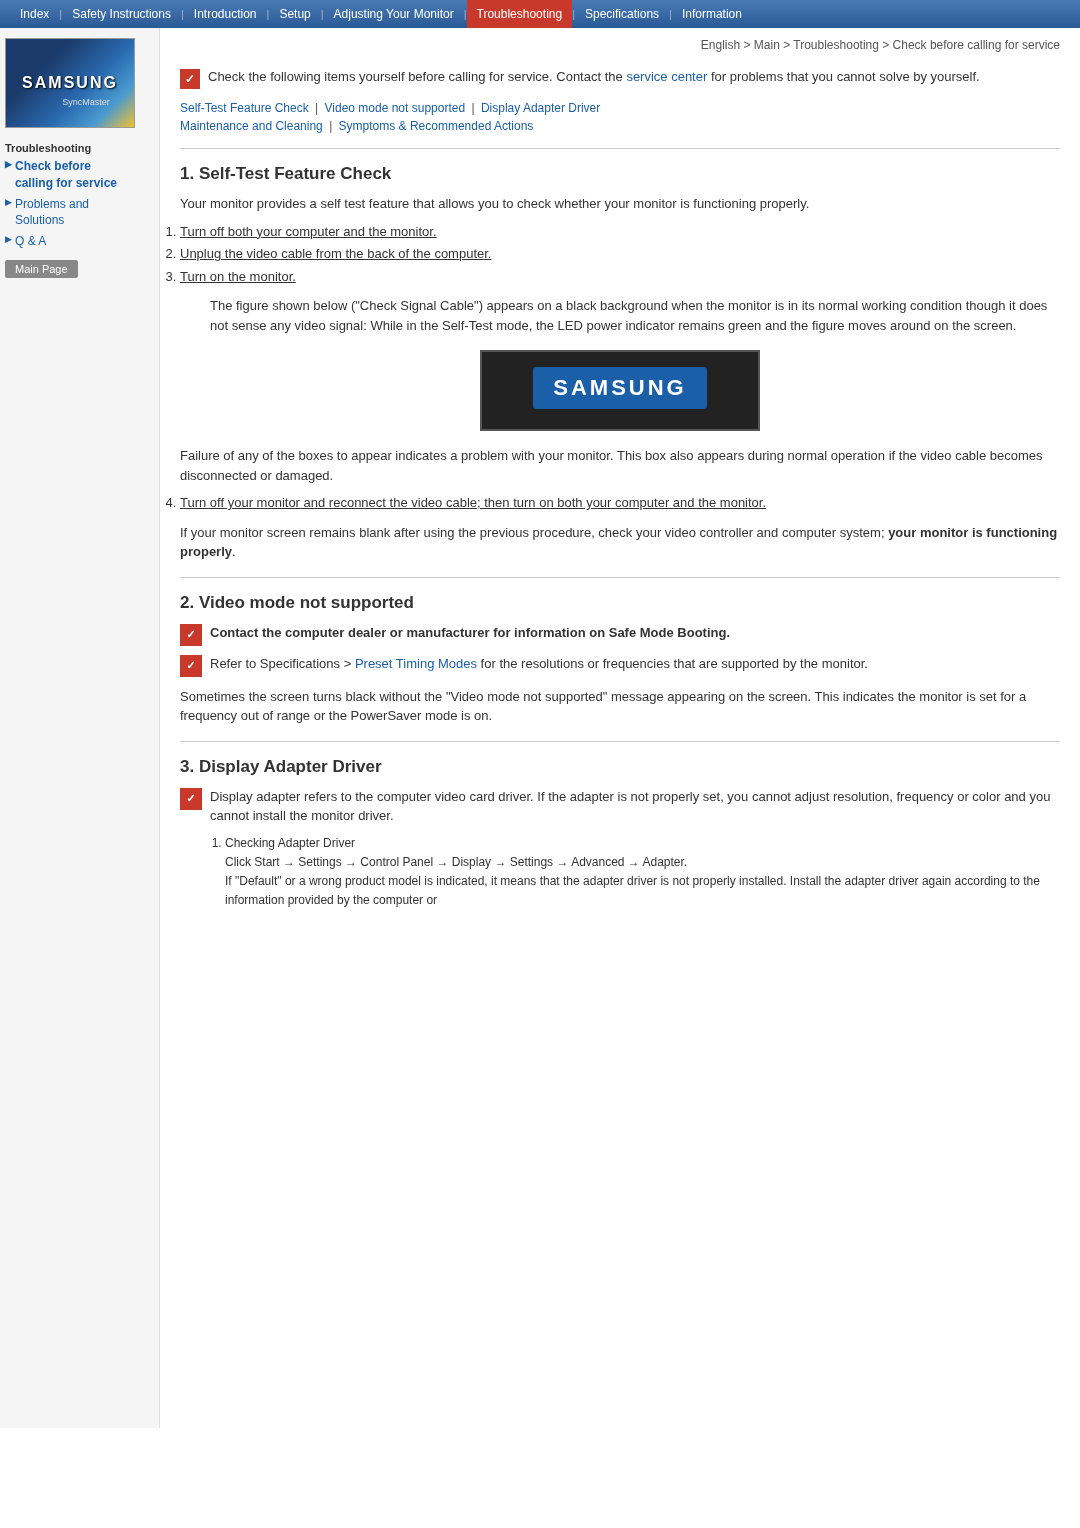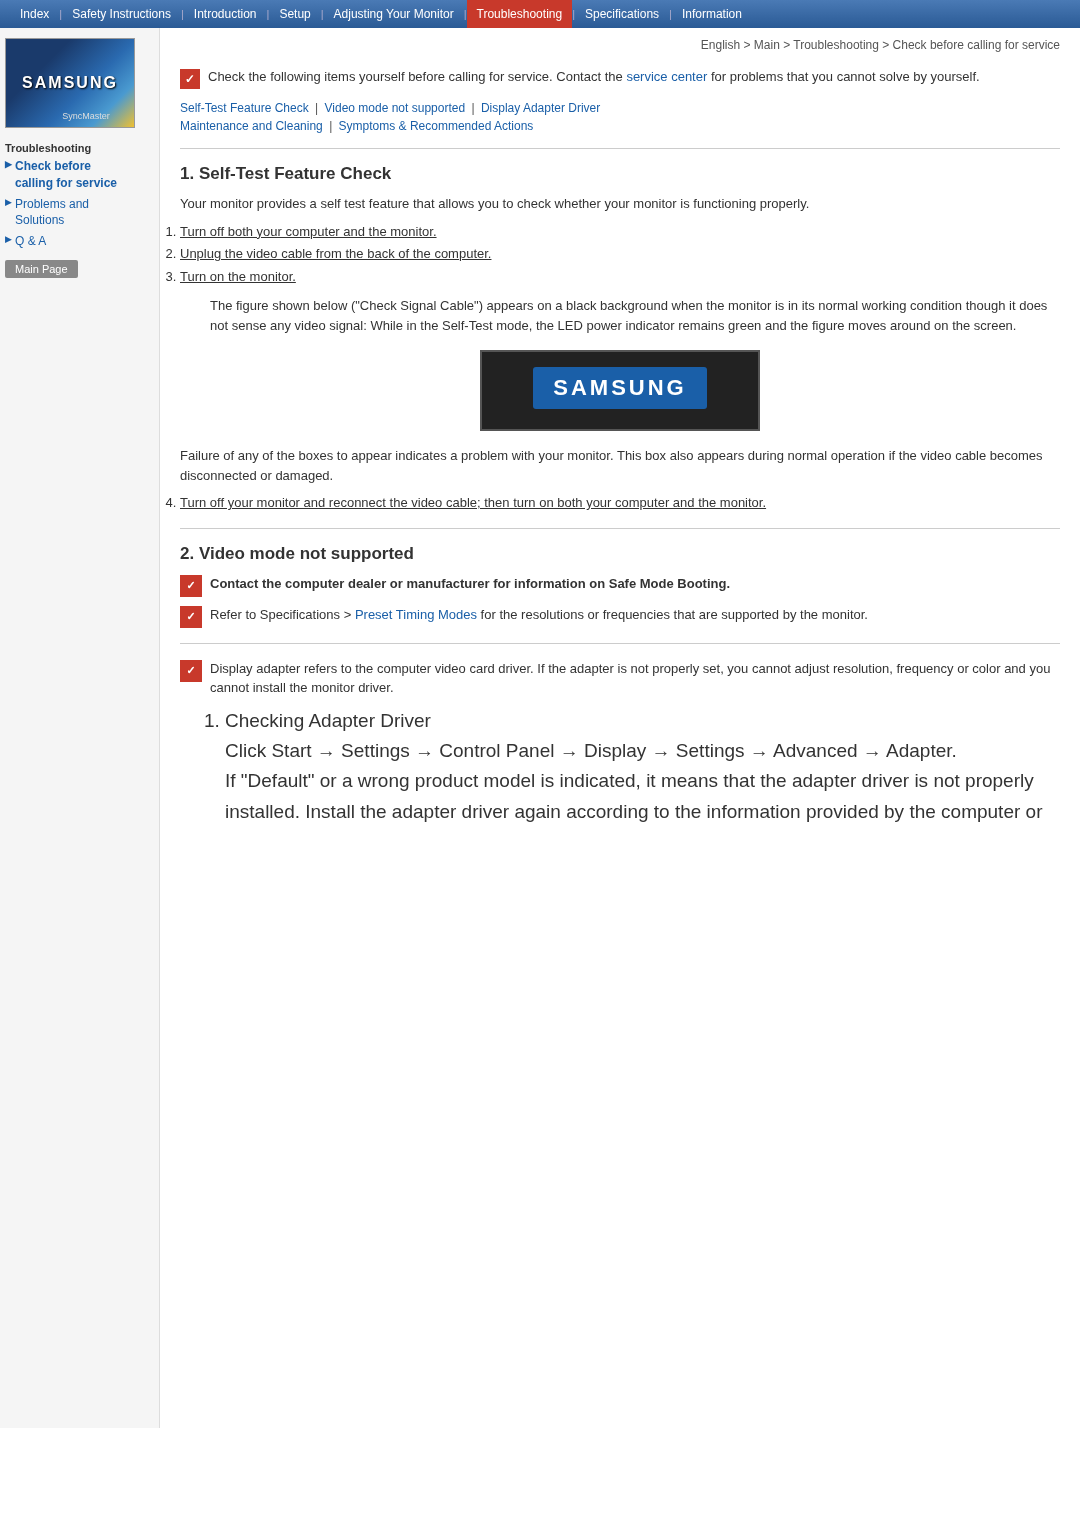--- a/index.html
+++ b/index.html
@@ -66,21 +66,21 @@
     .sidebar-logo-text {
       color: #fff;
       font-size: 16px;
       font-weight: bold;
       letter-spacing: 2px;
       font-family: Arial, sans-serif;
       text-shadow: 1px 1px 2px #000;
     }
     .sidebar-logo-sub {
       position: absolute;
-      bottom: 6px;
+      bottom: 20px;
       font-size: 9px;
       color: #ddd;
       text-align: center;
       width: 100%;
     }
 
     .sidebar-section-label {
       font-size: 11px;
       font-weight: bold;
       color: #333;
@@ -260,21 +260,21 @@
     .link-blue { color: #1a5fa8; text-decoration: none; }
 
     .step-block {
       margin-left: 30px;
       margin-top: 5px;
     }
     .step-block ol {
       margin-left: 15px;
     }
     .step-block li {
-      font-size: 19px;
+      font-size: 12px;
       line-height: 1.6;
       margin-bottom: 8px;
     }
   </style>
 </head>
 <body>
 
 <div class="nav-bar">
   <a href="#">Index</a>
   <span class="separator">|</span>
@@ -355,20 +355,23 @@
     <div class="signal-check-box">
       <div class="signal-samsung-logo">SAMSUNG</div>
     </div>
 
     <p class="section-text">Failure of any of the boxes to appear indicates a problem with your monitor. This box also appears during normal operation if the video cable becomes disconnected or damaged.</p>
 
     <ol class="numbered-list" start="4">
       <li>Turn off your monitor and reconnect the video cable; then turn on both your computer and the monitor.</li>
     </ol>
 
+    <p class="section-text">
+      If your monitor screen remains blank after using the previous procedure, check your video controller and computer system; <strong>your monitor is functioning properly</strong>.
+    </p>
 
     <hr class="section-divider">
 
     <div class="section-heading">2. Video mode not supported</div>
 
 
     <div class="note-box">
       <div class="note-icon">
         <span class="note-icon-inner">✓</span>
       </div>
@@ -379,23 +382,25 @@
 
     <div class="note-box">
       <div class="note-icon">
         <span class="note-icon-inner">✓</span>
       </div>
       <div class="note-text">
         <span>Refer to Specifications &gt; </span><a href="#" class="link-blue">Preset Timing Modes</a><span> for the resolutions or frequencies that are supported by the monitor.</span>
       </div>
     </div>
 
+    <p class="section-text" style="margin-top:10px;">Sometimes the screen turns black without the "Video mode not supported" message appearing on the screen. This indicates the monitor is set for a frequency out of range or the PowerSaver mode is on.</p>
 
     <hr class="section-divider">
 
+    <div class="section-heading">3. Display Adapter Driver</div>
 
     <div class="note-box">
       <div class="note-icon">
         <span class="note-icon-inner">✓</span>
       </div>
       <div class="note-text">Display adapter refers to the computer video card driver. If the adapter is not properly set, you cannot adjust resolution, frequency or color and you cannot install the monitor driver.</div>
     </div>
 
     <div class="step-block">
       <ol>

